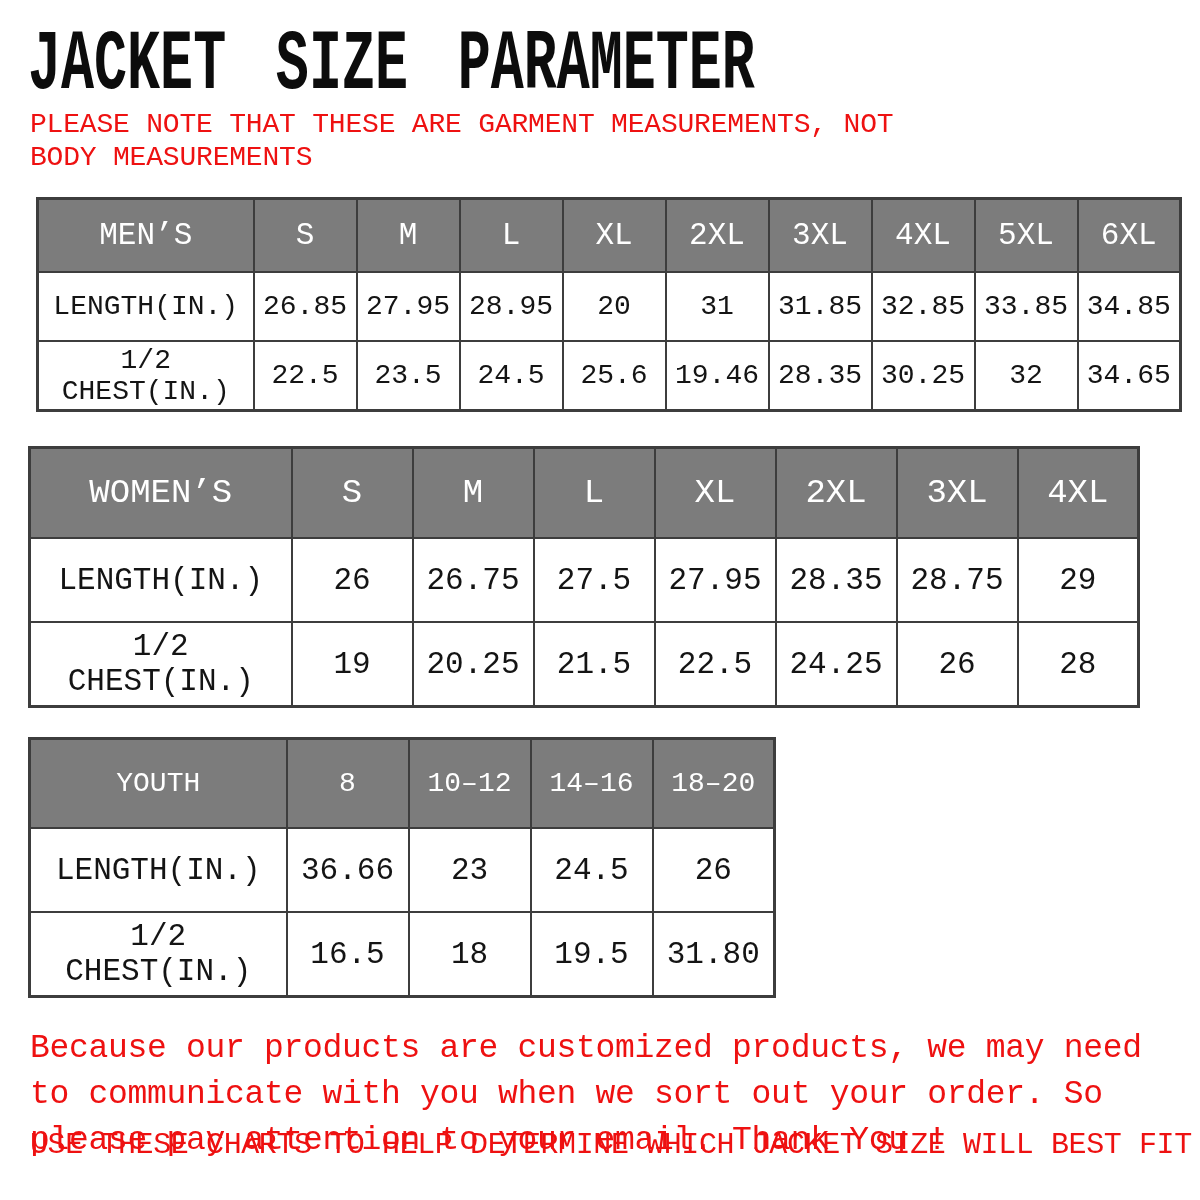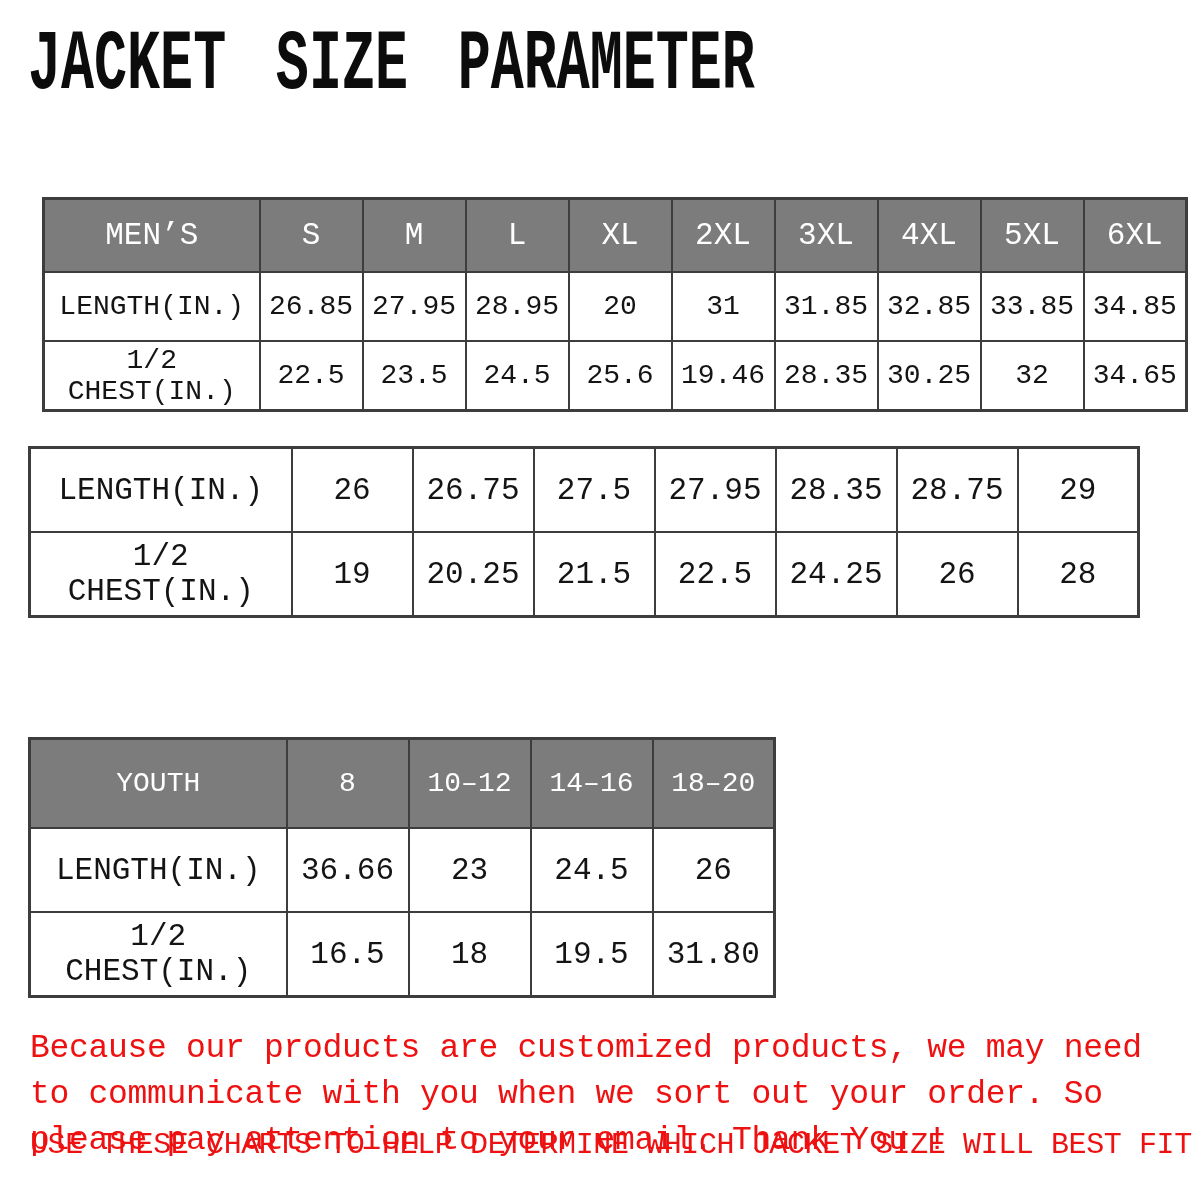--- a/index.html
+++ b/index.html
@@ -24,21 +24,21 @@
   }
   table.sizes th,table.sizes td{
     border:2px solid #3d3d3d;text-align:center;vertical-align:middle;padding:0;
     overflow:hidden;
   }
   table.sizes th{
     background:#7c7c7c;color:#ffffff;font-weight:400;
   }
   table.sizes td{color:#141414;}
 
-  .t-mens{left:42px;top:197px;}
+  .t-mens{left:36px;top:197px;}
   .t-mens th{height:71px;font-size:31px;}
   .t-mens td{height:67px;font-size:28px;}
 
   .t-womens{left:28px;top:446px;}
   .t-womens th{height:88px;font-size:34px;}
   .t-womens td{height:82px;font-size:31px;}
 
   .t-youth{left:28px;top:737px;}
   .t-youth th{height:87px;font-size:28px;}
   .t-youth td{height:82px;font-size:31px;}
@@ -52,20 +52,21 @@
     font-size:30px;color:#ee1111;letter-spacing:-0.4px;white-space:nowrap;
   }
 </style>
 </head>
 <body>
 
 <div class="canvas">
 
   <div class="page-title">JACKET SIZE PARAMETER</div>
 
+  <div class="note">PLEASE NOTE THAT THESE ARE GARMENT MEASUREMENTS, NOT BODY MEASUREMENTS</div>
 
   <table class="sizes t-mens">
     <colgroup>
       <col style="width:216px">
         <col style="width:103px">
         <col style="width:103px">
         <col style="width:103px">
       <col style="width:103px">
         <col style="width:103px">
         <col style="width:103px">
@@ -118,20 +119,30 @@
       <col style="width:262px">
         <col style="width:121px">
         <col style="width:121px">
         <col style="width:121px">
       <col style="width:121px">
         <col style="width:121px">
         <col style="width:121px">
         <col style="width:121px">
     </colgroup>
     <tbody>
+        <tr>
+      <th>WOMEN’S</th>
+      <th>S</th>
+      <th>M</th>
+      <th>L</th>
+      <th>XL</th>
+      <th>2XL</th>
+      <th>3XL</th>
+      <th>4XL</th>
+    </tr>
     <tr>
       <td>LENGTH(IN.)</td>
       <td>26</td>
       <td>26.75</td>
       <td>27.5</td>
       <td>27.95</td>
       <td>28.35</td>
       <td>28.75</td>
       <td>29</td>
     </tr>

